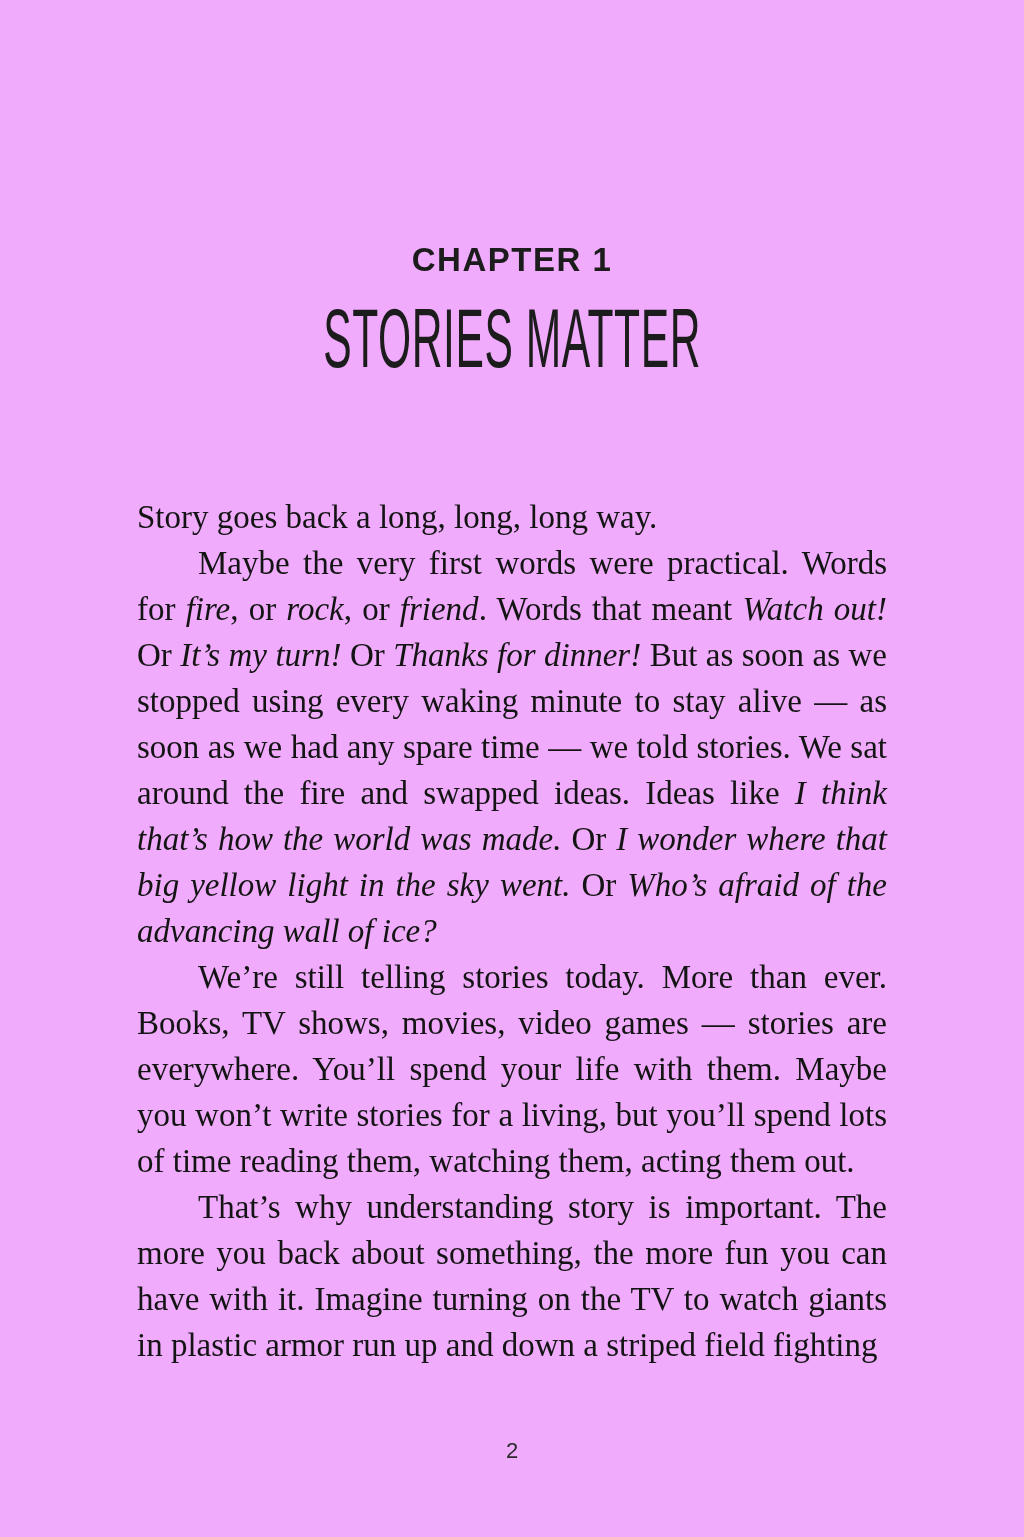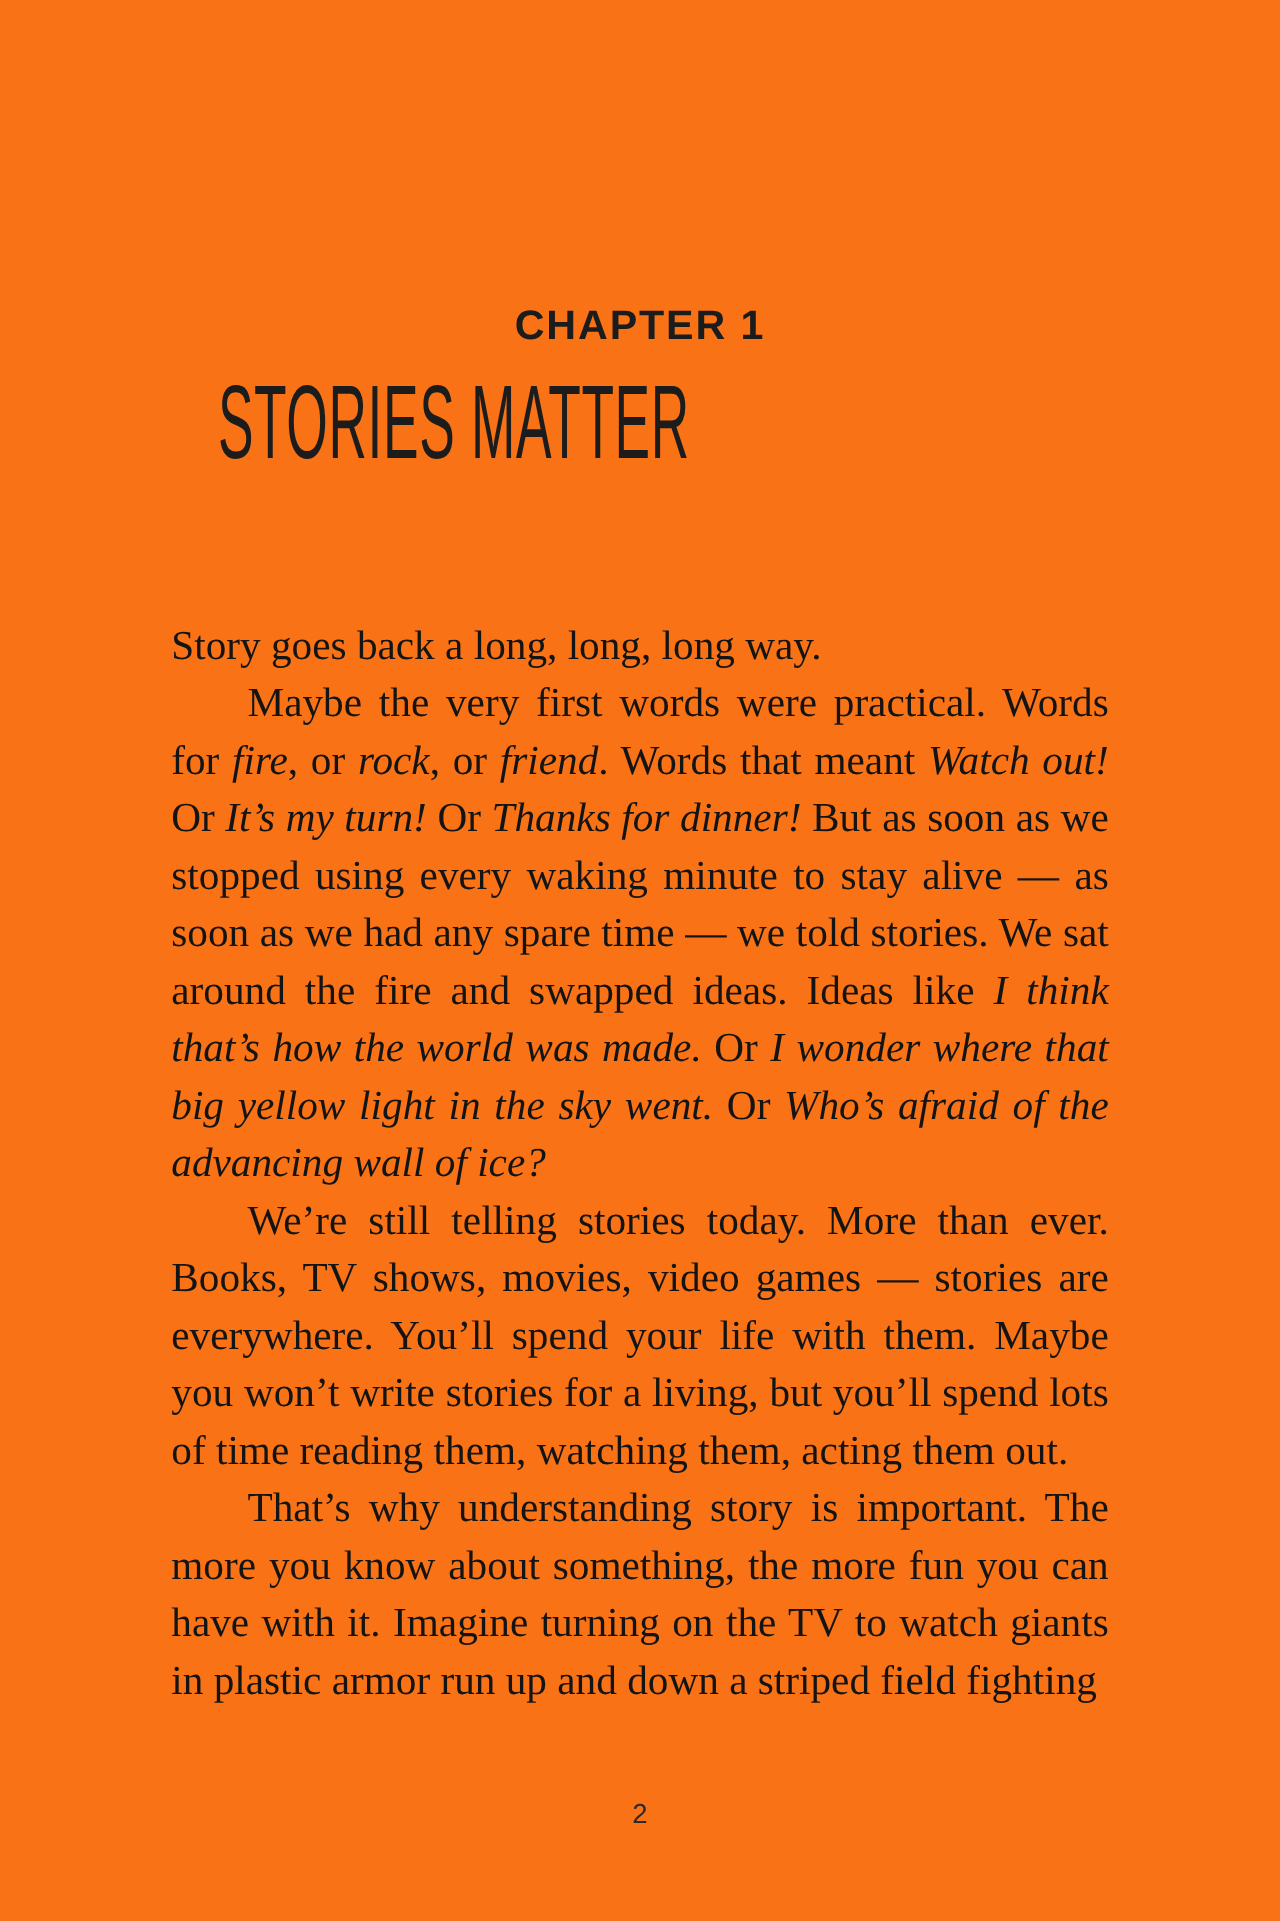--- a/index.html
+++ b/index.html
@@ -4,21 +4,21 @@
 <style>
   html, body {
     margin: 0;
     padding: 0;
     background: #ffffff;
   }
   .page {
     position: relative;
     width: 1024px;
     height: 1537px;
-    background: #f97316;
+    background: #f0abfc;
     color: #161616;
     font-family: "Liberation Serif", serif;
     overflow: hidden;
   }
   .chapter-label {
     position: absolute;
     top: 241px;
     left: 0;
     width: 100%;
     text-align: center;
@@ -26,21 +26,21 @@
     font-weight: bold;
     font-size: 33px;
     letter-spacing: 1.5px;
     color: #1c1c1c;
   }
   .chapter-title-wrap {
     position: absolute;
     top: 297px;
     left: 0;
     width: 100%;
-    text-align: left;
+    text-align: center;
     white-space: nowrap;
   }
   .chapter-title {
     display: inline-block;
     font-family: "Liberation Sans", sans-serif;
     font-weight: normal;
     font-size: 82px;
     line-height: 1;
     letter-spacing: 1px;
     transform: scale(0.52, 1.02);
@@ -86,17 +86,17 @@
   <div class="chapter-label">CHAPTER 1</div>
 
   <div class="chapter-title-wrap">
     <span class="chapter-title">STORIES MATTER</span>
   </div>
 
   <div class="body-text">
       <p class="para"><span>Story goes back a long, long, long way.</span></p>
       <p class="para indent"><span>Maybe the very first words were practical. Words for </span><em>fire</em><span>, or </span><em>rock</em><span>, or </span><em>friend</em><span>. Words that meant </span><em>Watch out!</em><span> Or </span><em>It’s my turn!</em><span> Or </span><em>Thanks for dinner!</em><span> But as soon as we stopped using every waking minute to stay alive — as soon as we had any spare time — we told stories. We sat around the fire and swapped ideas. Ideas like </span><em>I think that’s how the world was made.</em><span> Or </span><em>I wonder where that big yellow light in the sky went.</em><span> Or </span><em>Who’s afraid of the advancing wall of ice?</em></p>
       <p class="para indent"><span>We’re still telling stories today. More than ever. Books, TV shows, movies, video games — stories are everywhere. You’ll spend your life with them. Maybe you won’t write stories for a living, but you’ll spend lots of time reading them, watching them, acting them out.</span></p>
-      <p class="para indent"><span>That’s why understanding story is important. The more you know about something, the more fun you can have with it. Imagine turning on the TV to watch giants in plastic armor run up and down a striped field fighting</span></p>
+      <p class="para indent"><span>That’s why understanding story is important. The more you back about something, the more fun you can have with it. Imagine turning on the TV to watch giants in plastic armor run up and down a striped field fighting</span></p>
     </div>
 
   <div class="page-number">2</div>
 </div>
 
 </body></html>

